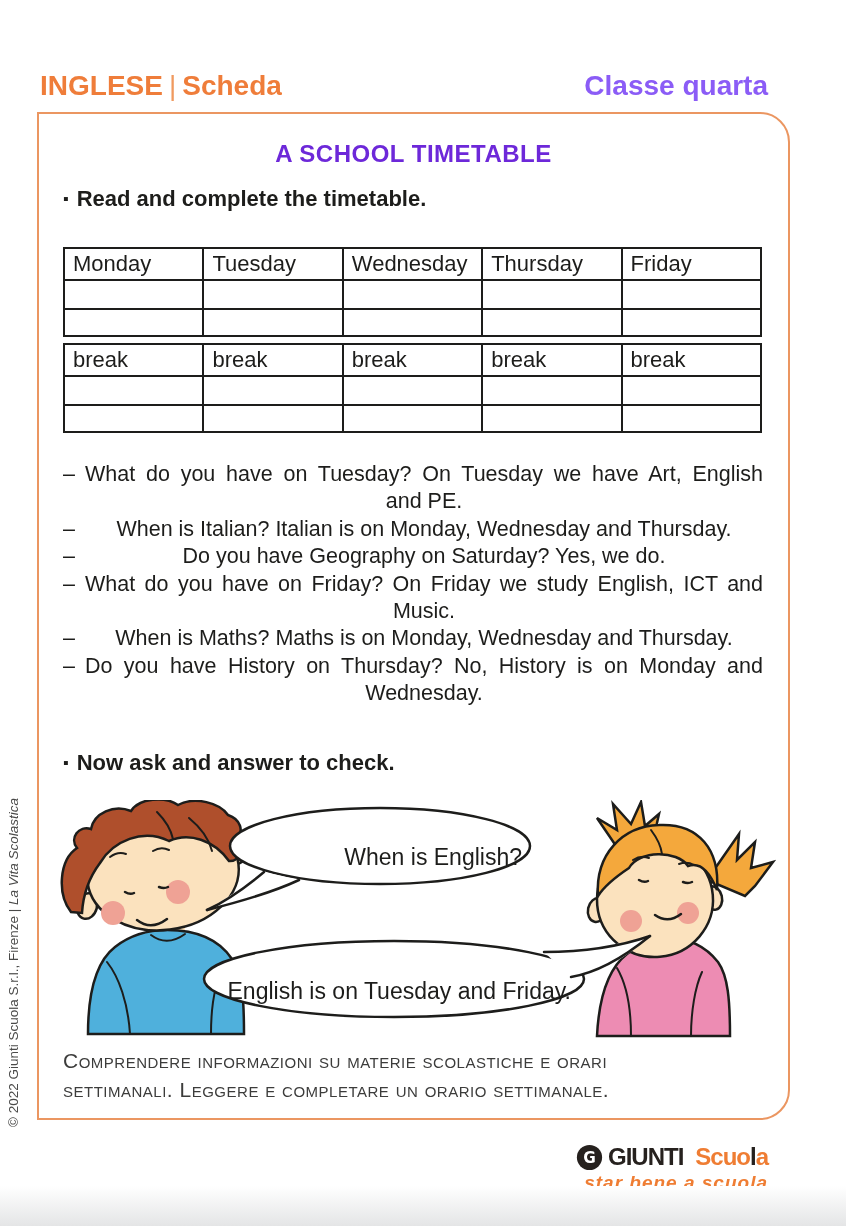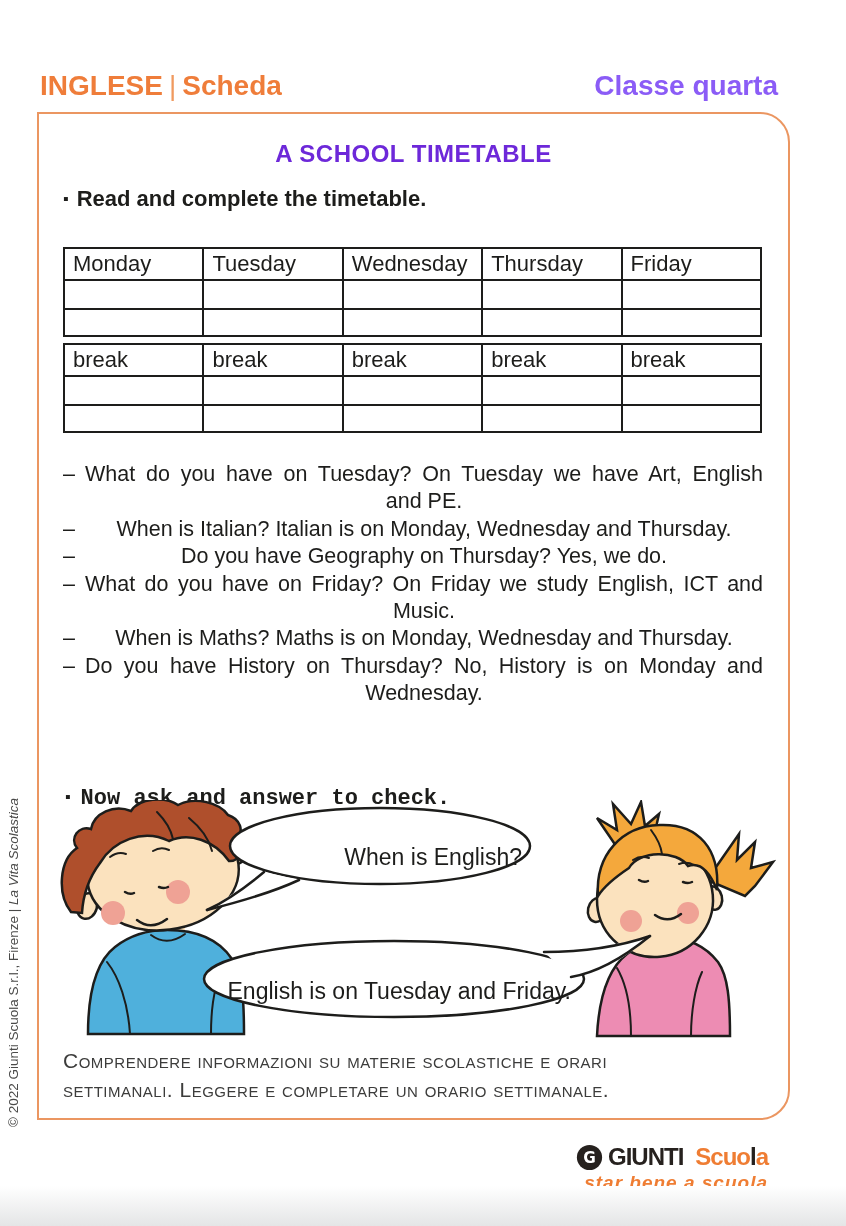--- a/index.html
+++ b/index.html
@@ -3,38 +3,38 @@
 <meta charset="utf-8">
 <style>
   * { margin:0; padding:0; box-sizing:border-box; }
   html,body { background:#fff; }
   .page {
     position:relative; width:846px; height:1226px; background:#ffffff;
     font-family:"Liberation Sans","DejaVu Sans",sans-serif; color:#1d1d1b; overflow:hidden;
   }
 
   
-  .mast { position:absolute; top:70px; left:40px; right:48px; height:34px;text-decoration:underline; }
+  .mast { position:absolute; top:70px; left:40px; right:58px; height:34px;text-decoration:underline; }
   .mast-left { position:absolute; left:0; top:0; font-size:28px; font-weight:bold; color:#ef7d3a; }
   .mast-left .divider { font-weight:400; color:#f09a5f; padding:0 6px; }
   .mast-right { position:absolute; right:20px; top:0; font-size:28px; font-weight:bold; color:#8b5cf6; }
 
   
   .frame {
     position:absolute; left:37px; top:112px; width:753px; height:1008px;
     border:2px solid #eb9661; border-radius:0 30px 30px 0; background:#fff;
   }
 
   .ws-title { position:absolute; top:26px; left:0; width:100%; text-align:center;
     font-size:24px; font-weight:bold; color:#6d28d9; letter-spacing:.5px; }
 
   .task { position:absolute; left:24px; font-size:22px; font-weight:bold; color:#1d1d1b; }
   .task .sq { font-size:16px; vertical-align:2px; margin-right:8px; }
   .task-read { top:72px; }
-  .task-ask  { top:672px;font-family:Liberation Mono, monospace; }
+  .task-ask  { top:636px; }
 
   
   .tt { position:absolute; left:24px; top:133px; width:699px; }
   table.grid { width:699px; border-collapse:collapse; table-layout:fixed; }
   table.grid td { border:2px solid #1d1d1b; font-size:22px; padding:0 0 0 8px; vertical-align:middle; }
   .tt .gap { height:6px; }
   tr.r-head td  { height:32px; }
   tr.r-mid td   { height:29px; }
   tr.r-last td  { height:27px; }
   tr.r-break td { height:32px; }
@@ -157,21 +157,21 @@
         <span class="dash">–</span>
         <span class="dlg-line stretch">What do you have on Tuesday? On Tuesday we have Art, English</span>
         <span class="dlg-line">and PE.</span>
       </div>
       <div class="dlg-item">
         <span class="dash">–</span>
         <span class="dlg-line">When is Italian? Italian is on Monday, Wednesday and Thursday.</span>
       </div>
       <div class="dlg-item">
         <span class="dash">–</span>
-        <span class="dlg-line">Do you have Geography on Thursday? Yes, we do.</span>
+        <span class="dlg-line">Do you have Geography on Saturday? Yes, we do.</span>
       </div>
       <div class="dlg-item">
         <span class="dash">–</span>
         <span class="dlg-line stretch">What do you have on Friday? On Friday we study English, ICT and</span>
         <span class="dlg-line">Music.</span>
       </div>
       <div class="dlg-item">
         <span class="dash">–</span>
         <span class="dlg-line">When is Maths? Maths is on Monday, Wednesday and Thursday.</span>
       </div>

